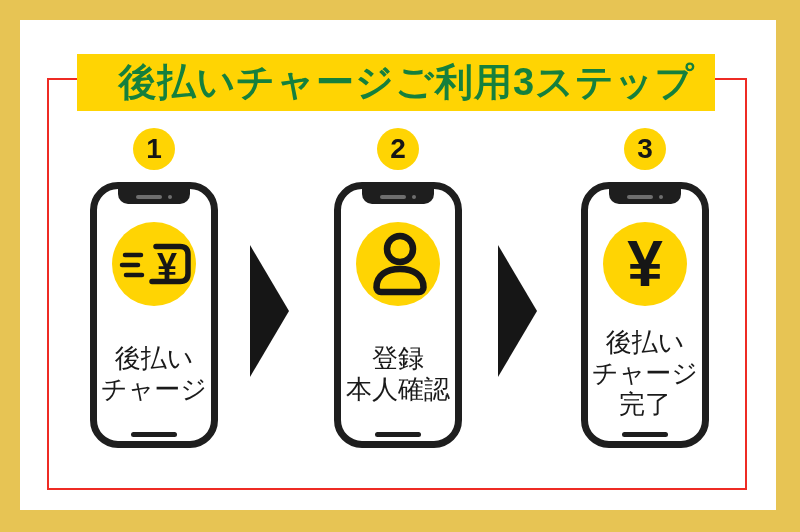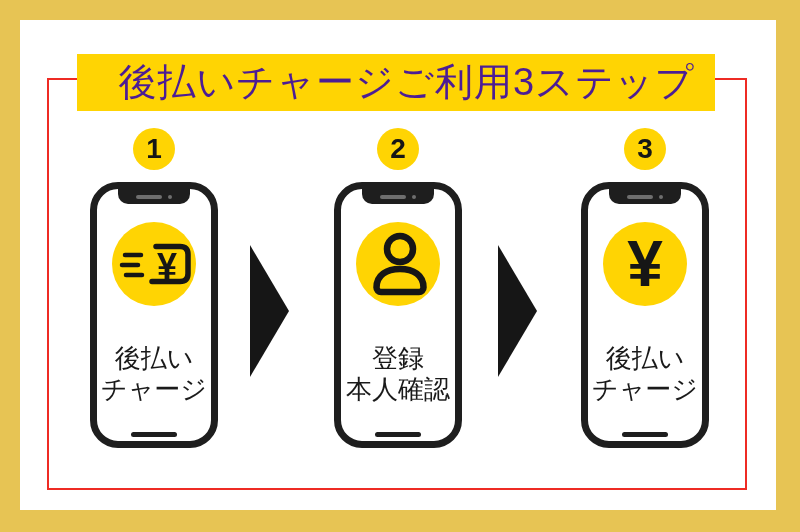--- a/index.html
+++ b/index.html
@@ -18,21 +18,21 @@
   .red-box{
     position:absolute;left:47px;top:78px;width:700px;height:412px;
     border:2px solid #EE2B24;box-sizing:border-box;
   }
   .banner{
     position:absolute;left:77px;top:54px;width:638px;height:57px;
     background:#FFD403;
     display:flex;align-items:center;justify-content:center;
   }
   .banner-title{
-    color:#4c1d95;font-size:38px;font-weight:normal;letter-spacing:1px;
+    color:#15803d;font-size:38px;font-weight:bold;letter-spacing:1px;
     white-space:nowrap;
     margin-left:21px;
   }
   .step{
     position:absolute;top:128px;width:128px;
     display:flex;flex-direction:column;align-items:center;
   }
   .step-1{left:90px;}
   .step-2{left:334px;}
   .step-3{left:581px;}
@@ -147,17 +147,18 @@
         <div class="speaker"></div>
         <div class="cam"></div>
       </div>
       <svg class="icon" viewBox="0 0 84 84">
         <circle cx="42" cy="42" r="42" fill="#FFD403"></circle>
         <text x="42" y="64" text-anchor="middle" font-size="64" font-weight="bold" fill="#161616">¥</text>
       </svg>
       <div class="phone-text">
         <div>後払い</div>
         <div>チャージ</div>
+        <div>完了</div>
       </div>
       <div class="home-bar"></div>
     </div>
   </div>
 </div>
 
 </body></html>

